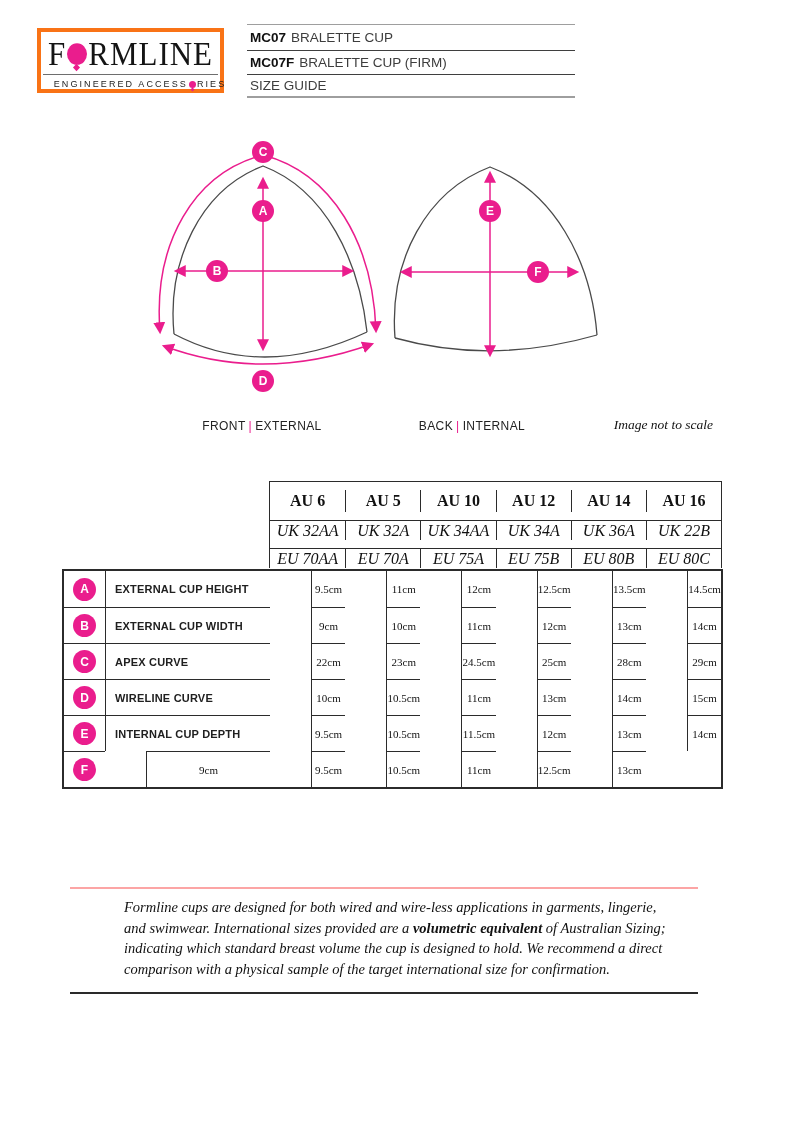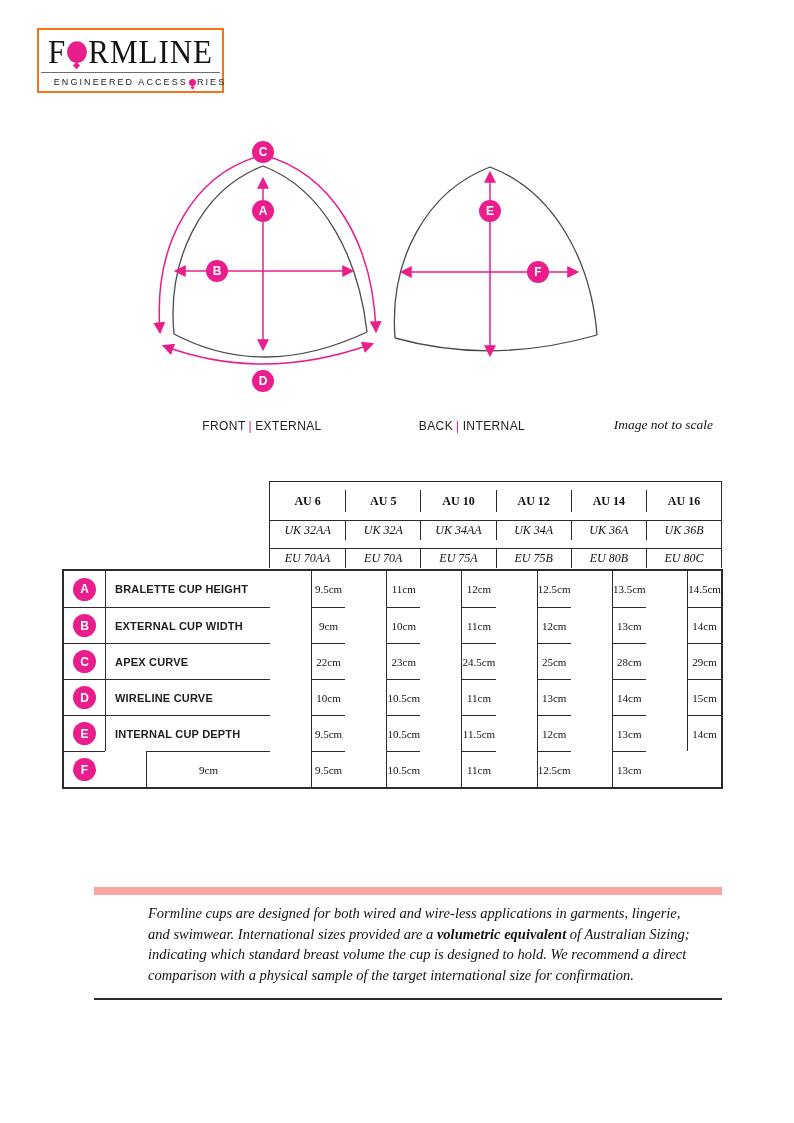--- a/index.html
+++ b/index.html
@@ -1,21 +1,21 @@
 <!DOCTYPE html>
 <html><head>
 <meta charset="utf-8">
 <style>
   html,body{margin:0;padding:0;background:#ffffff;}
   .page{position:relative;width:794px;height:1123px;background:#fff;overflow:hidden;
         font-family:"Liberation Sans",sans-serif;}
 
   
   .logo{position:absolute;left:37px;top:28px;width:187px;height:65px;
-        border:2px solid #f97316;box-sizing:border-box;background:#fff;}
+        border:4px solid #f97316;box-sizing:border-box;background:#fff;}
   .logo-top{height:42px;display:flex;align-items:center;justify-content:center;}
   .brand{font-family:"Liberation Serif",serif;font-size:31px;line-height:1;
          color:#141414;letter-spacing:1px;display:inline-block;transform:scaleY(1.08);}
   .balloon{width:20px;height:20px;background:#EA1D8D;border-radius:50%;
            display:inline-block;position:relative;margin:0 1px 2px 1px;vertical-align:-2px;}
   .balloon .knot{position:absolute;left:7px;bottom:-5px;width:5px;height:5px;
                  background:#EA1D8D;transform:rotate(45deg);}
   .logo-sep{border-top:1px solid #6e6e6e;margin:0 2px;}
   .logo-bottom{height:18px;display:flex;align-items:center;justify-content:center;margin-left:19px;}
   .tagline{font-size:9px;letter-spacing:2.1px;color:#1c1c1c;white-space:nowrap;}
@@ -44,62 +44,75 @@
   .pipe{color:#EA1D8D;padding:0 3px;}
   .scale-note{position:absolute;left:565px;top:417px;width:148px;text-align:right;
               font-family:"Liberation Serif",serif;font-style:italic;font-size:13.5px;color:#111;}
 
   
   .hdr{position:absolute;left:269px;top:481px;display:grid;
        grid-template-columns:repeat(6,75.2px);grid-template-rows:30px 28px 28px;
        border:1px solid #2b2b2b;border-bottom:none;}
   .hdr > div{display:flex;align-items:center;justify-content:center;
              border-left:1px solid #2b2b2b;border-top:1px solid #2b2b2b;
-             font-family:"Liberation Serif",serif;font-size:12px;color:#111;margin-top:8px;}
+             font-family:"Liberation Serif",serif;font-size:16px;color:#111;margin-top:8px;}
   .hdr > div:nth-child(6n+1){border-left:none;}
   .hdr > div:nth-child(-n+6){border-top:none;}
   .hcell-b{font-weight:bold;}
   .hcell-i{font-style:italic;}
 
   .tbl{position:absolute;left:62px;top:569px;display:grid;
        grid-template-columns:41px 165px repeat(6,75.2px);grid-template-rows:repeat(6,36px);
        border:2px solid #2b2b2b;}
   .tbl > div{display:flex;align-items:center;justify-content:center;
              border-left:1px solid #2b2b2b;border-top:1px solid #2b2b2b;}
   .tbl > div:nth-child(8n+1){border-left:none;}
   .tbl > div:nth-child(-n+8){border-top:none;}
   .mbadge{width:23px;height:23px;border-radius:50%;background:#EA1D8D;color:#fff;
           font-weight:bold;font-size:12px;display:flex;align-items:center;justify-content:center;}
   .rlabel{justify-content:flex-start !important;padding-left:9px;
           font-size:11px;font-weight:bold;letter-spacing:0.2px;color:#202020;}
   .vcell{font-family:Liberation Serif, serif;font-size:11px;color:#111;margin-left:41px;}
 
   
-  .footnote{position:absolute;left:94px;top:887px;width:628px;
-            border-top:8px solid #fca5a5;border-bottom:2px solid #2a2a2a;
+  .footnote{position:absolute;left:70px;top:887px;width:628px;
+            border-top:2px solid #fca5a5;border-bottom:2px solid #2a2a2a;
             padding:8px 0 13px 0;box-sizing:content-box;}
   .footnote p{margin:0 0 0 54px;width:548px;font-family:"Liberation Serif",serif;
               font-style:italic;font-size:14.5px;line-height:20.5px;color:#111;}
   .fbold{font-weight:bold;}
 </style>
 </head>
 <body>
 
 <div class="page">
 
   <div class="logo">
     <div class="logo-top">
       <span class="brand"><span>F</span><span class="balloon"><span class="knot"></span></span><span>RMLINE</span></span>
     </div>
     <div class="logo-sep"></div>
     <div class="logo-bottom">
       <span class="tagline"><span>ENGINEERED ACCESS</span><span class="dot"><span class="knot"></span></span><span>RIES</span></span>
     </div>
   </div>
 
+  <div class="titleblock">
+    <div class="trow trow-1">
+      <span class="tcode">MC07</span>
+      <span>BRALETTE CUP</span>
+    </div>
+    <div class="trow trow-2">
+      <span class="tcode">MC07F</span>
+      <span>BRALETTE CUP (FIRM)</span>
+    </div>
+    <div class="trow trow-3">
+      <span>SIZE GUIDE</span>
+    </div>
+  </div>
 
   <svg class="diagram" width="480" height="272" viewBox="0 0 480 272">
     <defs>
       <marker id="ah" markerWidth="9" markerHeight="9" refX="6.5" refY="4" orient="auto-start-reverse">
         <path d="M0,0 L8,4 L0,8 z" fill="#EA1D8D"></path>
       </marker>
     </defs>
 
     <g>
       <path class="outline" d="M34,199 C27,126 60,55 123,31 C186,55 219,126 227,197"></path>
@@ -155,34 +168,34 @@
     <div class="hcell-b">AU 5</div>
     <div class="hcell-b">AU 10</div>
     <div class="hcell-b">AU 12</div>
     <div class="hcell-b">AU 14</div>
     <div class="hcell-b">AU 16</div>
     <div class="hcell-i">UK 32AA</div>
     <div class="hcell-i">UK 32A</div>
     <div class="hcell-i">UK 34AA</div>
     <div class="hcell-i">UK 34A</div>
     <div class="hcell-i">UK 36A</div>
-    <div class="hcell-i">UK 36B</div>
+    <div class="hcell-i">UK 22B</div>
     <div class="hcell-i">EU 70AA</div>
     <div class="hcell-i">EU 70A</div>
     <div class="hcell-i">EU 75A</div>
     <div class="hcell-i">EU 75B</div>
     <div class="hcell-i">EU 80B</div>
     <div class="hcell-i">EU 80C</div>
   </div>
 
   <div class="tbl">
     <div>
         <span class="mbadge">A</span>
       </div>
-    <div class="rlabel">BRALETTE CUP HEIGHT</div>
+    <div class="rlabel">EXTERNAL CUP HEIGHT</div>
     <div class="vcell">9.5cm</div>
     <div class="vcell">11cm</div>
     <div class="vcell">12cm</div>
     <div class="vcell">12.5cm</div>
     <div class="vcell">13.5cm</div>
     <div class="vcell">14.5cm</div>
 
     <div>
         <span class="mbadge">B</span>
       </div>

